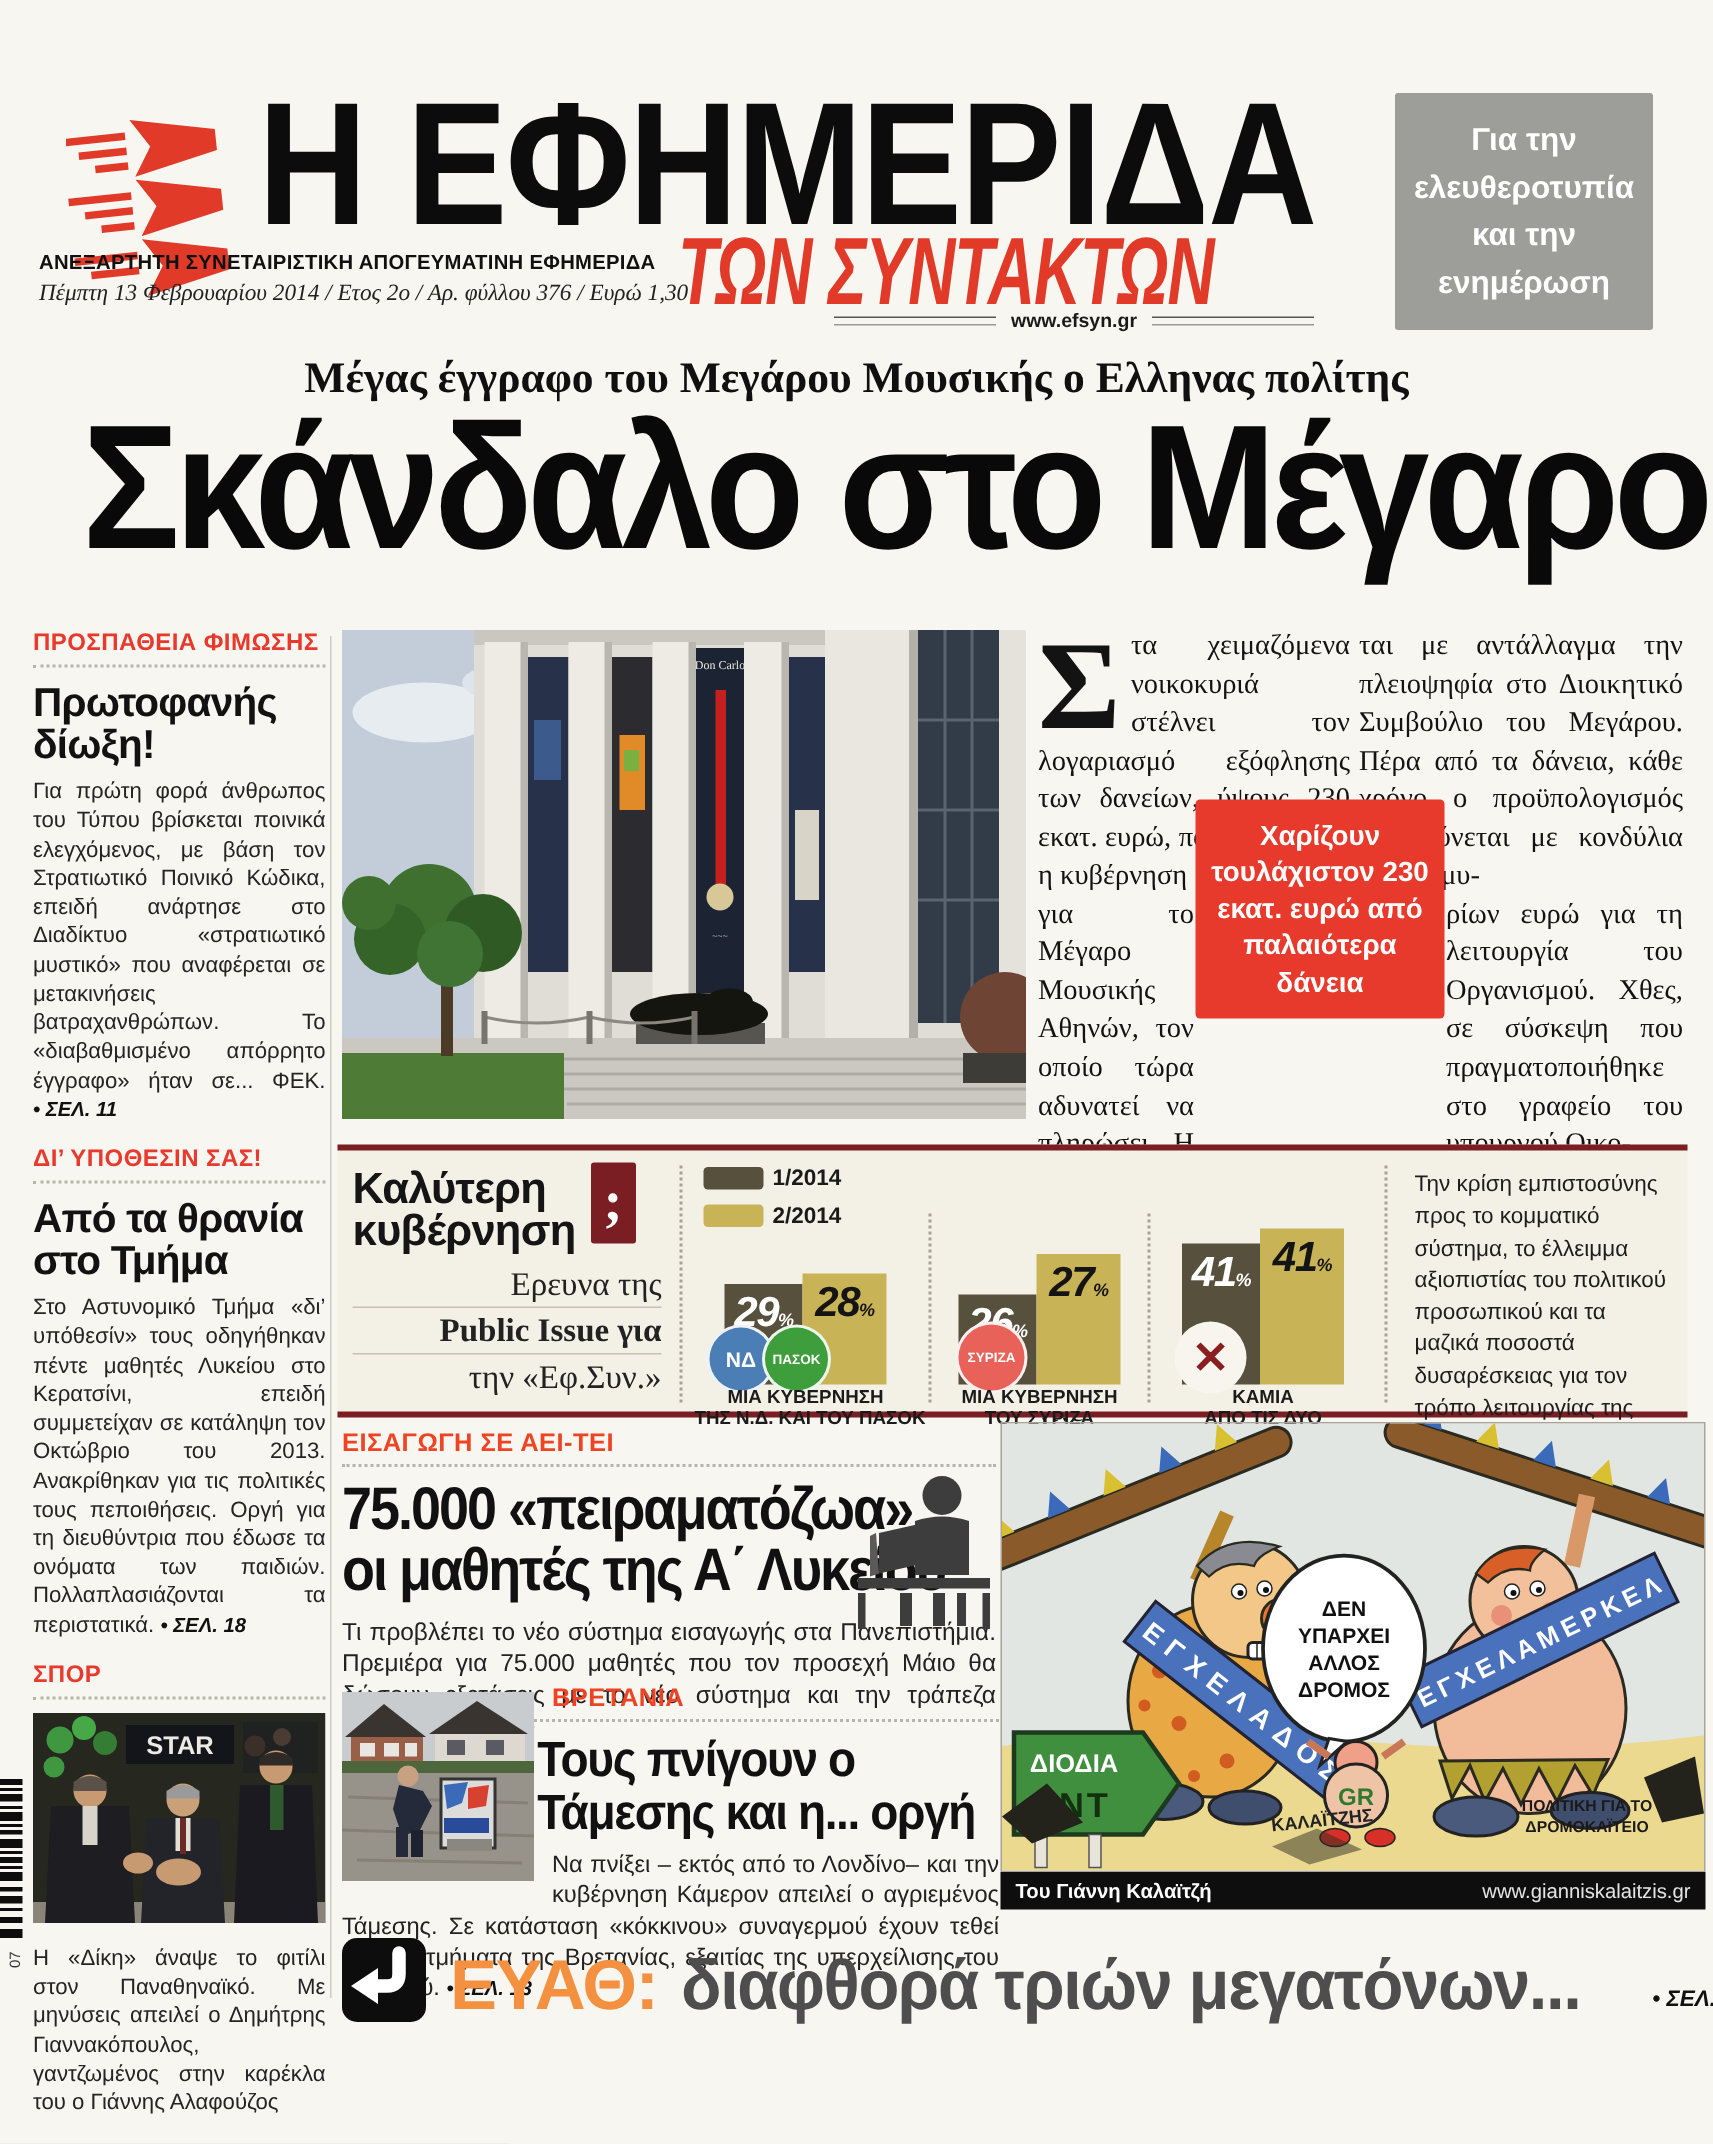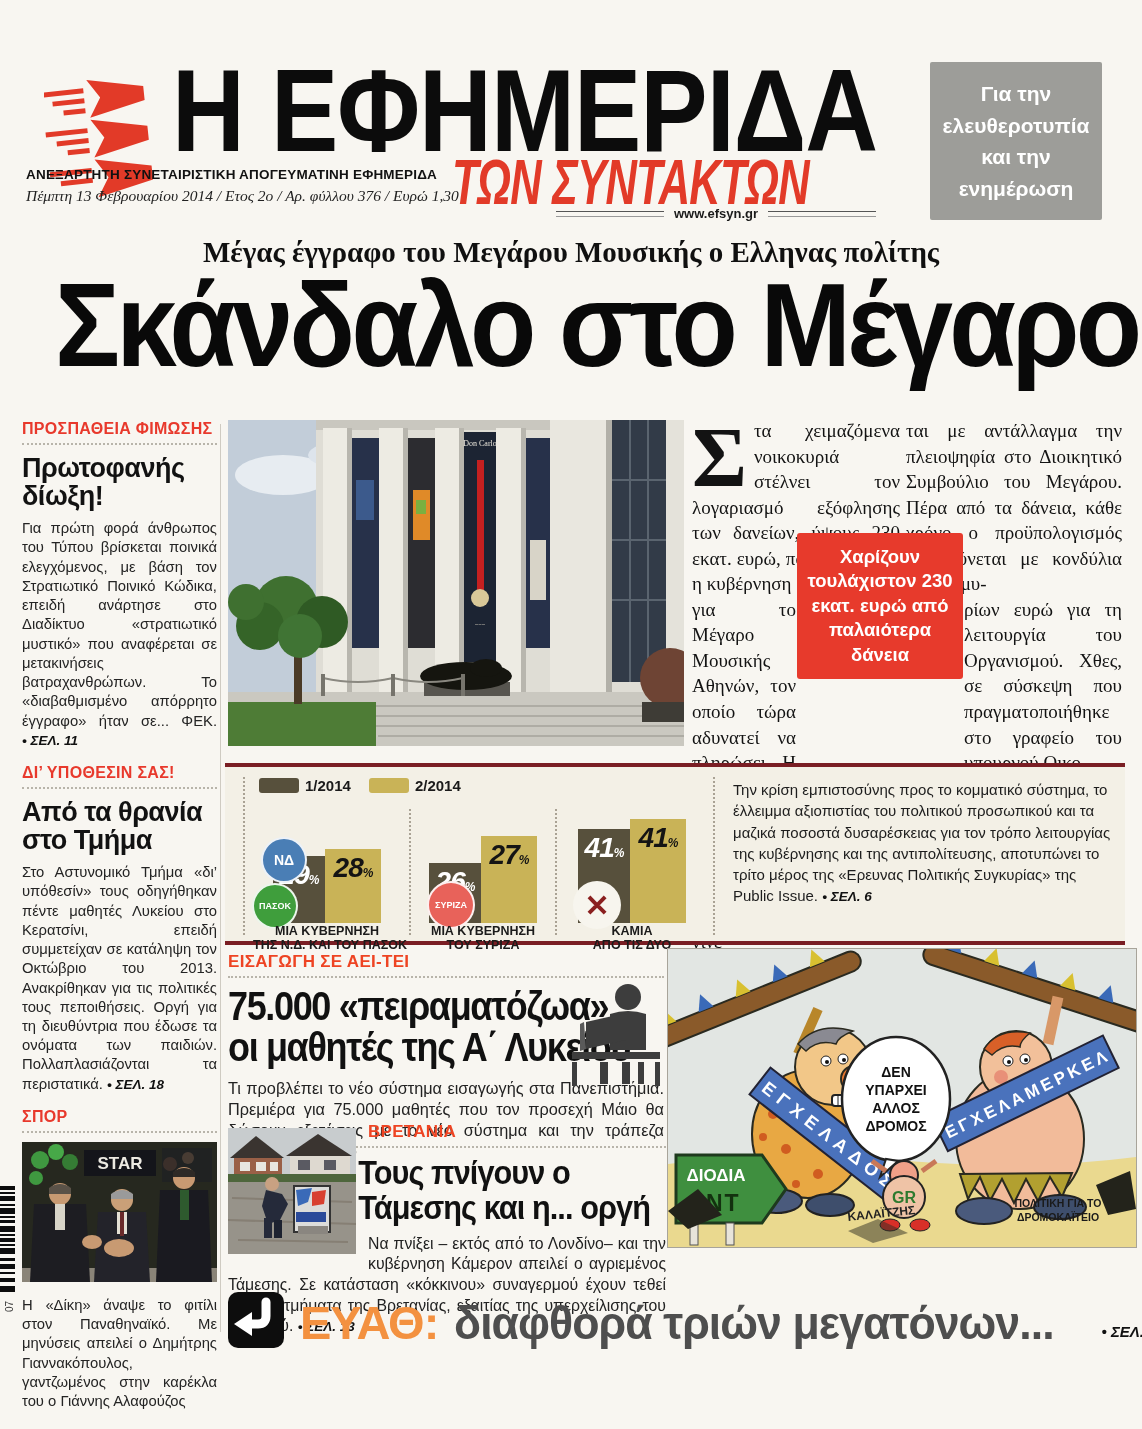--- a/index.html
+++ b/index.html
@@ -50,34 +50,34 @@
   .poll-left{width:206px;padding-right:4px;}
   .poll-titlerow{display:flex;gap:10px;align-items:flex-start;}
   .poll-title{font-size:29px;font-weight:bold;line-height:.97;letter-spacing:-.5px;color:#151515;padding-top:4px;}
   .poll-icon{width:30px;height:54px;background:#7a1e24;color:#fff;font:bold 38px/52px "Liberation Serif",serif;
              text-align:center;border-radius:2px;flex:0 0 auto;}
   .poll-src{font-family:"Liberation Serif",serif;font-size:22px;line-height:30px;text-align:right;color:#222;}
   .poll-src .s2{font-weight:bold;border-top:1px solid #c5c1b2;}
   .poll-src .s3{border-top:1px solid #c5c1b2;}
   .poll-sep{border-left:2px dotted #a9a294;margin:2px 8px;}
   .poll-chart{position:relative;width:452px;display:flex;padding-top:32px;}
-  .legend{position:absolute;top:2px;left:6px;display:flex;gap:18px;align-items:center;}
+  .legend{position:absolute;top:2px;left:6px;display:flex;gap:8px;align-items:center;flex-direction:column;}
   .legend .litem{display:flex;gap:6px;align-items:center;font-size:15px;font-weight:bold;}
   .sw{width:40px;height:15px;border-radius:3px;}
   .sw1{background:#57503c;} .sw2{background:#c9b357;}
   .pgroup{position:relative;height:146px;flex:0 0 auto;}
   .bars{position:absolute;left:50%;transform:translateX(-50%);bottom:30px;display:flex;align-items:flex-end;}
   .bar{position:relative;}
   .bar.dark{width:52px;background:#57503c;}
   .bar.gold{width:56px;background:#c9b357;}
   .pct{position:absolute;top:3px;width:100%;text-align:center;font-weight:bold;font-style:italic;
        font-size:28px;letter-spacing:-1px;}
   .dark .pct{color:#fff;} .gold .pct{color:#141414;}
   .ps{font-size:12px;font-style:italic;}
-  .logos{position:absolute;bottom:24px;left:8px;display:flex;flex-direction:column;}
+  .logos{position:absolute;bottom:24px;left:8px;display:flex;}
   .logo{border-radius:50%;color:#fff;display:flex;align-items:center;justify-content:center;
         font-weight:bold;border:2px solid rgba(255,255,255,.9);box-sizing:border-box;}
   .logo-nd{width:46px;height:46px;background:#4a7eb5;font-size:14px;}
   .logo-pasok{width:46px;height:46px;background:#3f9e3c;font-size:9px;margin-left:-9px;}
   .logo-syriza{width:48px;height:48px;background:#e8625a;font-size:9px;}
   .logo-x{width:48px;height:48px;background:#f7f5ee;color:#8a1f1f;font-size:30px;border:none;}
   .gcap{position:absolute;bottom:0;width:100%;text-align:center;font-size:12.5px;font-weight:bold;
         line-height:1.18;white-space:nowrap;color:#1b1b1b;}
   .poll-note{flex:1;padding:4px 2px 0 10px;font-size:15px;line-height:1.42;color:#1d1d1d;}
 
@@ -306,20 +306,34 @@
           <rect x="0" y="78" width="15" height="5"></rect>
           <rect x="0" y="86" width="15" height="2"></rect>
         <rect x="0" y="92" width="15" height="4"></rect>
           <rect x="0" y="100" width="15" height="6"></rect>
       </g>
       <text transform="rotate(-90 9 126)" x="9" y="130" font-size="10" fill="#333">07</text>
     </svg>
   </div>
 
   <div class="abs poll">
+    <div class="poll-left">
+      <div class="poll-titlerow">
+        <div class="poll-title">
+          <div>Καλύτερη</div>
+          <div>κυβέρνηση</div>
+        </div>
+        <div class="poll-icon">;</div>
+      </div>
+      <div class="poll-src" style="margin-top:6px;">
+        <div class="s1">Ερευνα της</div>
+        <div class="s2">Public Issue για</div>
+        <div class="s3">την «Εφ.Συν.»</div>
+      </div>
+    </div>
     <div class="poll-sep"></div>
 
     <div class="poll-chart">
       <div class="legend">
         <div class="litem">
             <span class="sw sw1"></span>
             <span>1/2014</span>
           </div>
         <div class="litem">
             <span class="sw sw2"></span>
@@ -553,20 +567,24 @@
       </g>
 
       <path d="M0 262 L30 240 L54 266 L20 280 Z" fill="#23231b"></path>
       <path d="M428 236 L462 222 L468 260 L440 266 Z" fill="#23231b"></path>
       <path d="M180 282 L210 270 L240 284 L205 294 Z" fill="#2e2e24" opacity=".5"></path>
 
       <text x="180" y="272" font-size="12" fill="#222" transform="rotate(-6 180 272)" font-weight="bold">ΚΑΛΑΪΤΖΗΣ</text>
       <text x="390" y="258" text-anchor="middle" font-size="10.5" fill="#1a1a1a" font-weight="bold">ΠΟΛΙΤΙΚΗ ΓΙΑ ΤΟ</text>
       <text x="390" y="272" text-anchor="middle" font-size="10.5" fill="#1a1a1a" font-weight="bold">ΔΡΟΜΟΚΑΪΤΕΙΟ</text>
     </svg>
+    <div class="ccredit">
+      <span class="cl">Του Γιάννη Καλαϊτζή</span>
+      <span class="cr">www.gianniskalaitzis.gr</span>
+    </div>
   </div>
 
   <div class="abs banner">
     <div>
       <svg width="56" height="56" viewBox="0 0 56 56">
         <rect width="56" height="56" rx="10" fill="#0d0d0d"></rect>
         <path d="M38 10 L38 24 Q38 32 30 32 L22 32" stroke="#fff" stroke-width="9" fill="none" stroke-linecap="round"></path>
         <polygon points="24,20 6,32 24,44" fill="#fff"></polygon>
       </svg>
     </div>

